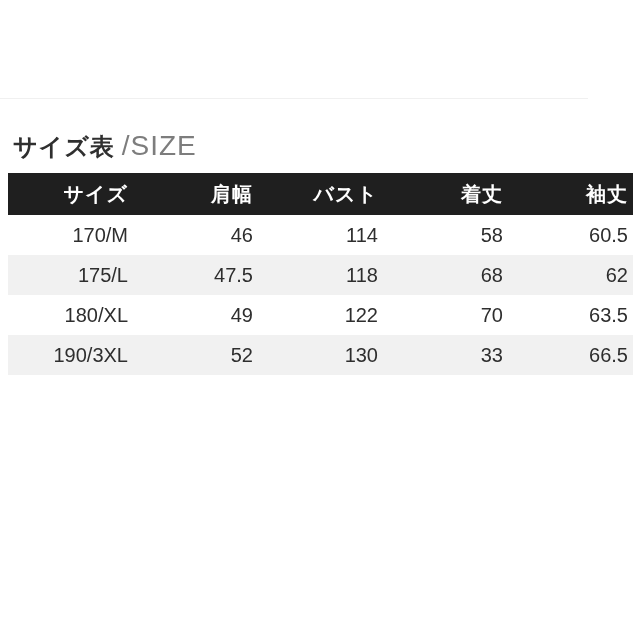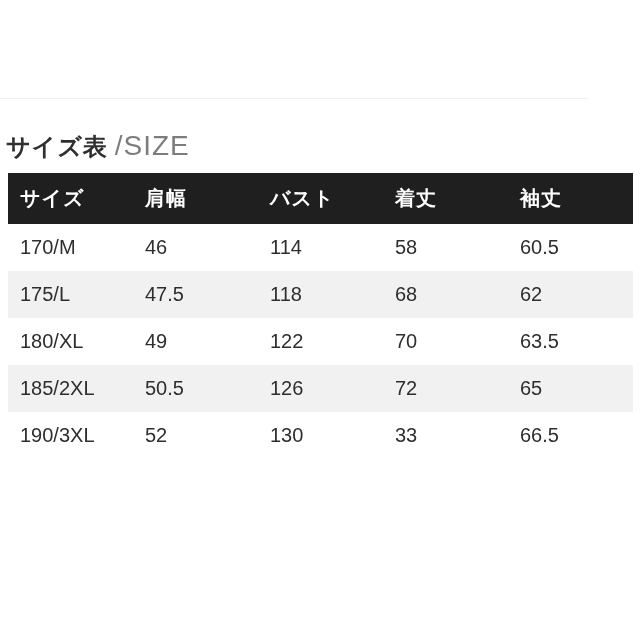--- a/index.html
+++ b/index.html
@@ -18,21 +18,21 @@
   .top-divider {
     position: absolute;
     top: 98px;
     left: 0;
     width: 588px;
     height: 1px;
     background: #f0f0f0;
   }
   .title {
     position: absolute;
-    left: 6px;
+    left: 13px;
     top: 130px;
     display: flex;
     align-items: baseline;
     white-space: nowrap;
   }
   .title-jp {
     font-size: 24px;
     font-weight: 600;
     color: #2f2f2f;
     letter-spacing: 1px;
@@ -47,22 +47,22 @@
   table.size-table {
     position: absolute;
     left: 8px;
     top: 173px;
     width: 625px;
     border-collapse: collapse;
     table-layout: fixed;
   }
   .size-table th, .size-table td {
     width: 20%;
-    text-align: left;
-    padding: 12px;
+    text-align: right;
+    padding: 5px;
     border: none;
   }
   .size-table thead tr {
     height: 42px;
     background: #1f1f1f;
   }
   .size-table th {
     color: #ffffff;
     font-size: 20px;
     font-weight: 700;
@@ -119,27 +119,20 @@
         <td>62</td>
       </tr>
       <tr>
         <td>180/XL</td>
         <td>49</td>
         <td>122</td>
         <td>70</td>
         <td>63.5</td>
       </tr>
       <tr>
-        <td>185/2XL</td>
-        <td>50.5</td>
-        <td>126</td>
-        <td>72</td>
-        <td>65</td>
-      </tr>
-      <tr>
         <td>190/3XL</td>
         <td>52</td>
         <td>130</td>
         <td>33</td>
         <td>66.5</td>
       </tr>
     </tbody>
   </table>
 
 </div>

